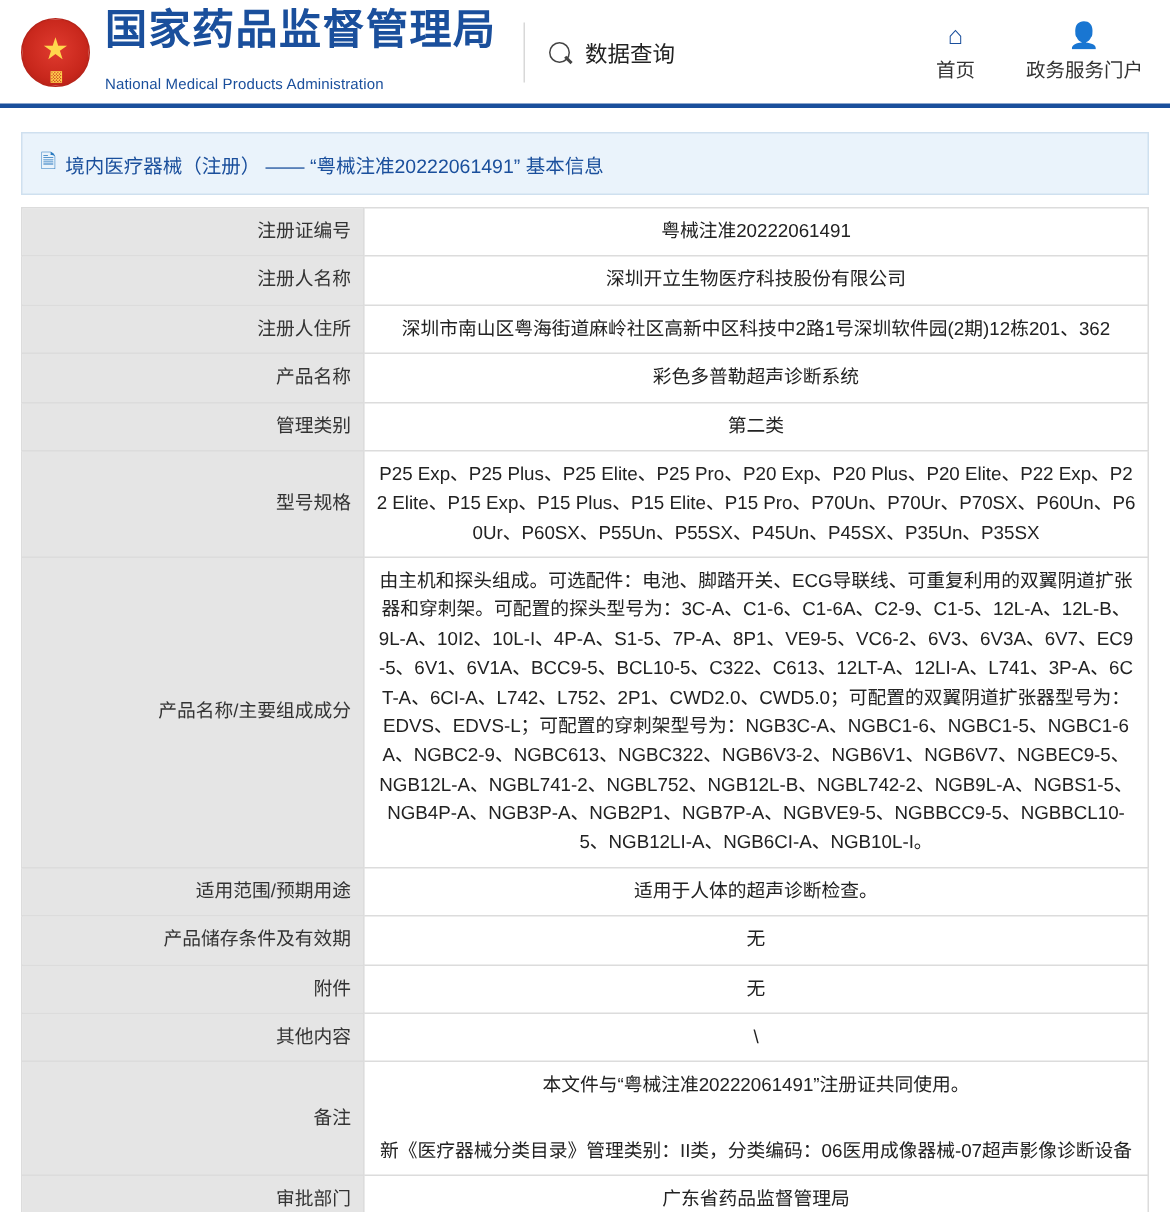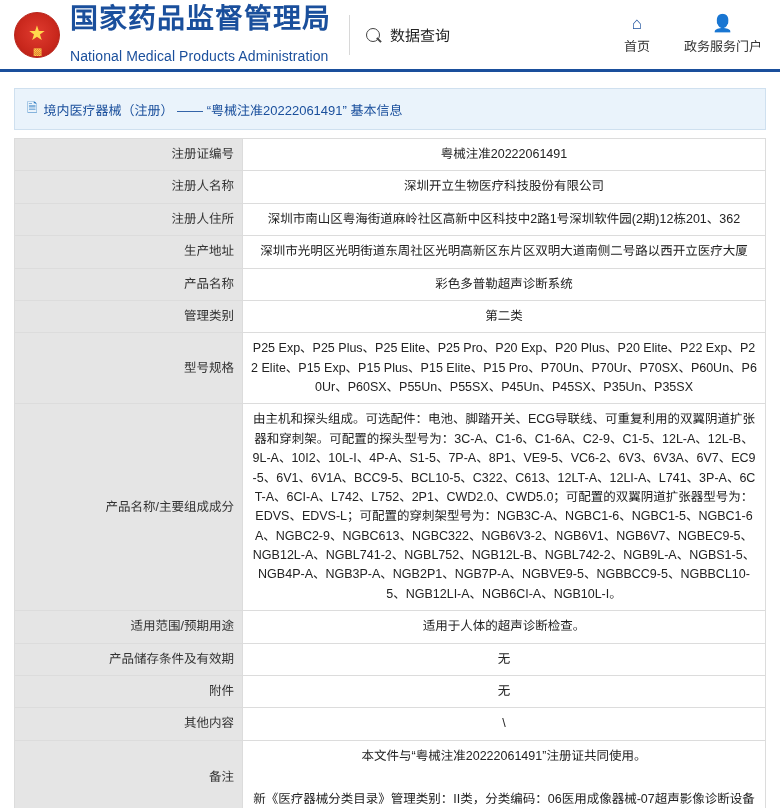--- a/index.html
+++ b/index.html
@@ -52,21 +52,21 @@
   .brand { display: flex; flex-direction: column; justify-content: center; }
   .brand-cn {
     font-size: 28px;
     font-weight: bold;
     color: #1a4f9c;
     letter-spacing: 1px;
     line-height: 1.15;
     font-family: "Liberation Serif", "DejaVu Serif", serif;
   }
   .brand-en {
-    font-size: 14px;
+    font-size: 10px;
     color: #1a4f9c;
     letter-spacing: 0.1px;
     line-height: 1.4;
     margin-top: 12px;
   }
   .header-divider {
     width: 1px;
     height: 40px;
     background: #d8d8d8;
     margin: 0 16px 0 18px;
@@ -208,24 +208,20 @@
       </tr>
       <tr>
         <td class="k">注册人名称</td>
         <td class="v">深圳开立生物医疗科技股份有限公司</td>
       </tr>
       <tr>
         <td class="k">注册人住所</td>
         <td class="v">深圳市南山区粤海街道麻岭社区高新中区科技中2路1号深圳软件园(2期)12栋201、362</td>
       </tr>
       <tr>
-        <td class="k">生产地址</td>
-        <td class="v">深圳市光明区光明街道东周社区光明高新区东片区双明大道南侧二号路以西开立医疗大厦</td>
-      </tr>
-      <tr>
         <td class="k">产品名称</td>
         <td class="v">彩色多普勒超声诊断系统</td>
       </tr>
       <tr>
         <td class="k">管理类别</td>
         <td class="v">第二类</td>
       </tr>
       <tr class="tall">
         <td class="k">型号规格</td>
         <td class="v">P25 Exp、P25 Plus、P25 Elite、P25 Pro、P20 Exp、P20 Plus、P20 Elite、P22 Exp、P22 Elite、P15 Exp、P15 Plus、P15 Elite、P15 Pro、P70Un、P70Ur、P70SX、P60Un、P60Ur、P60SX、P55Un、P55SX、P45Un、P45SX、P35Un、P35SX</td>

